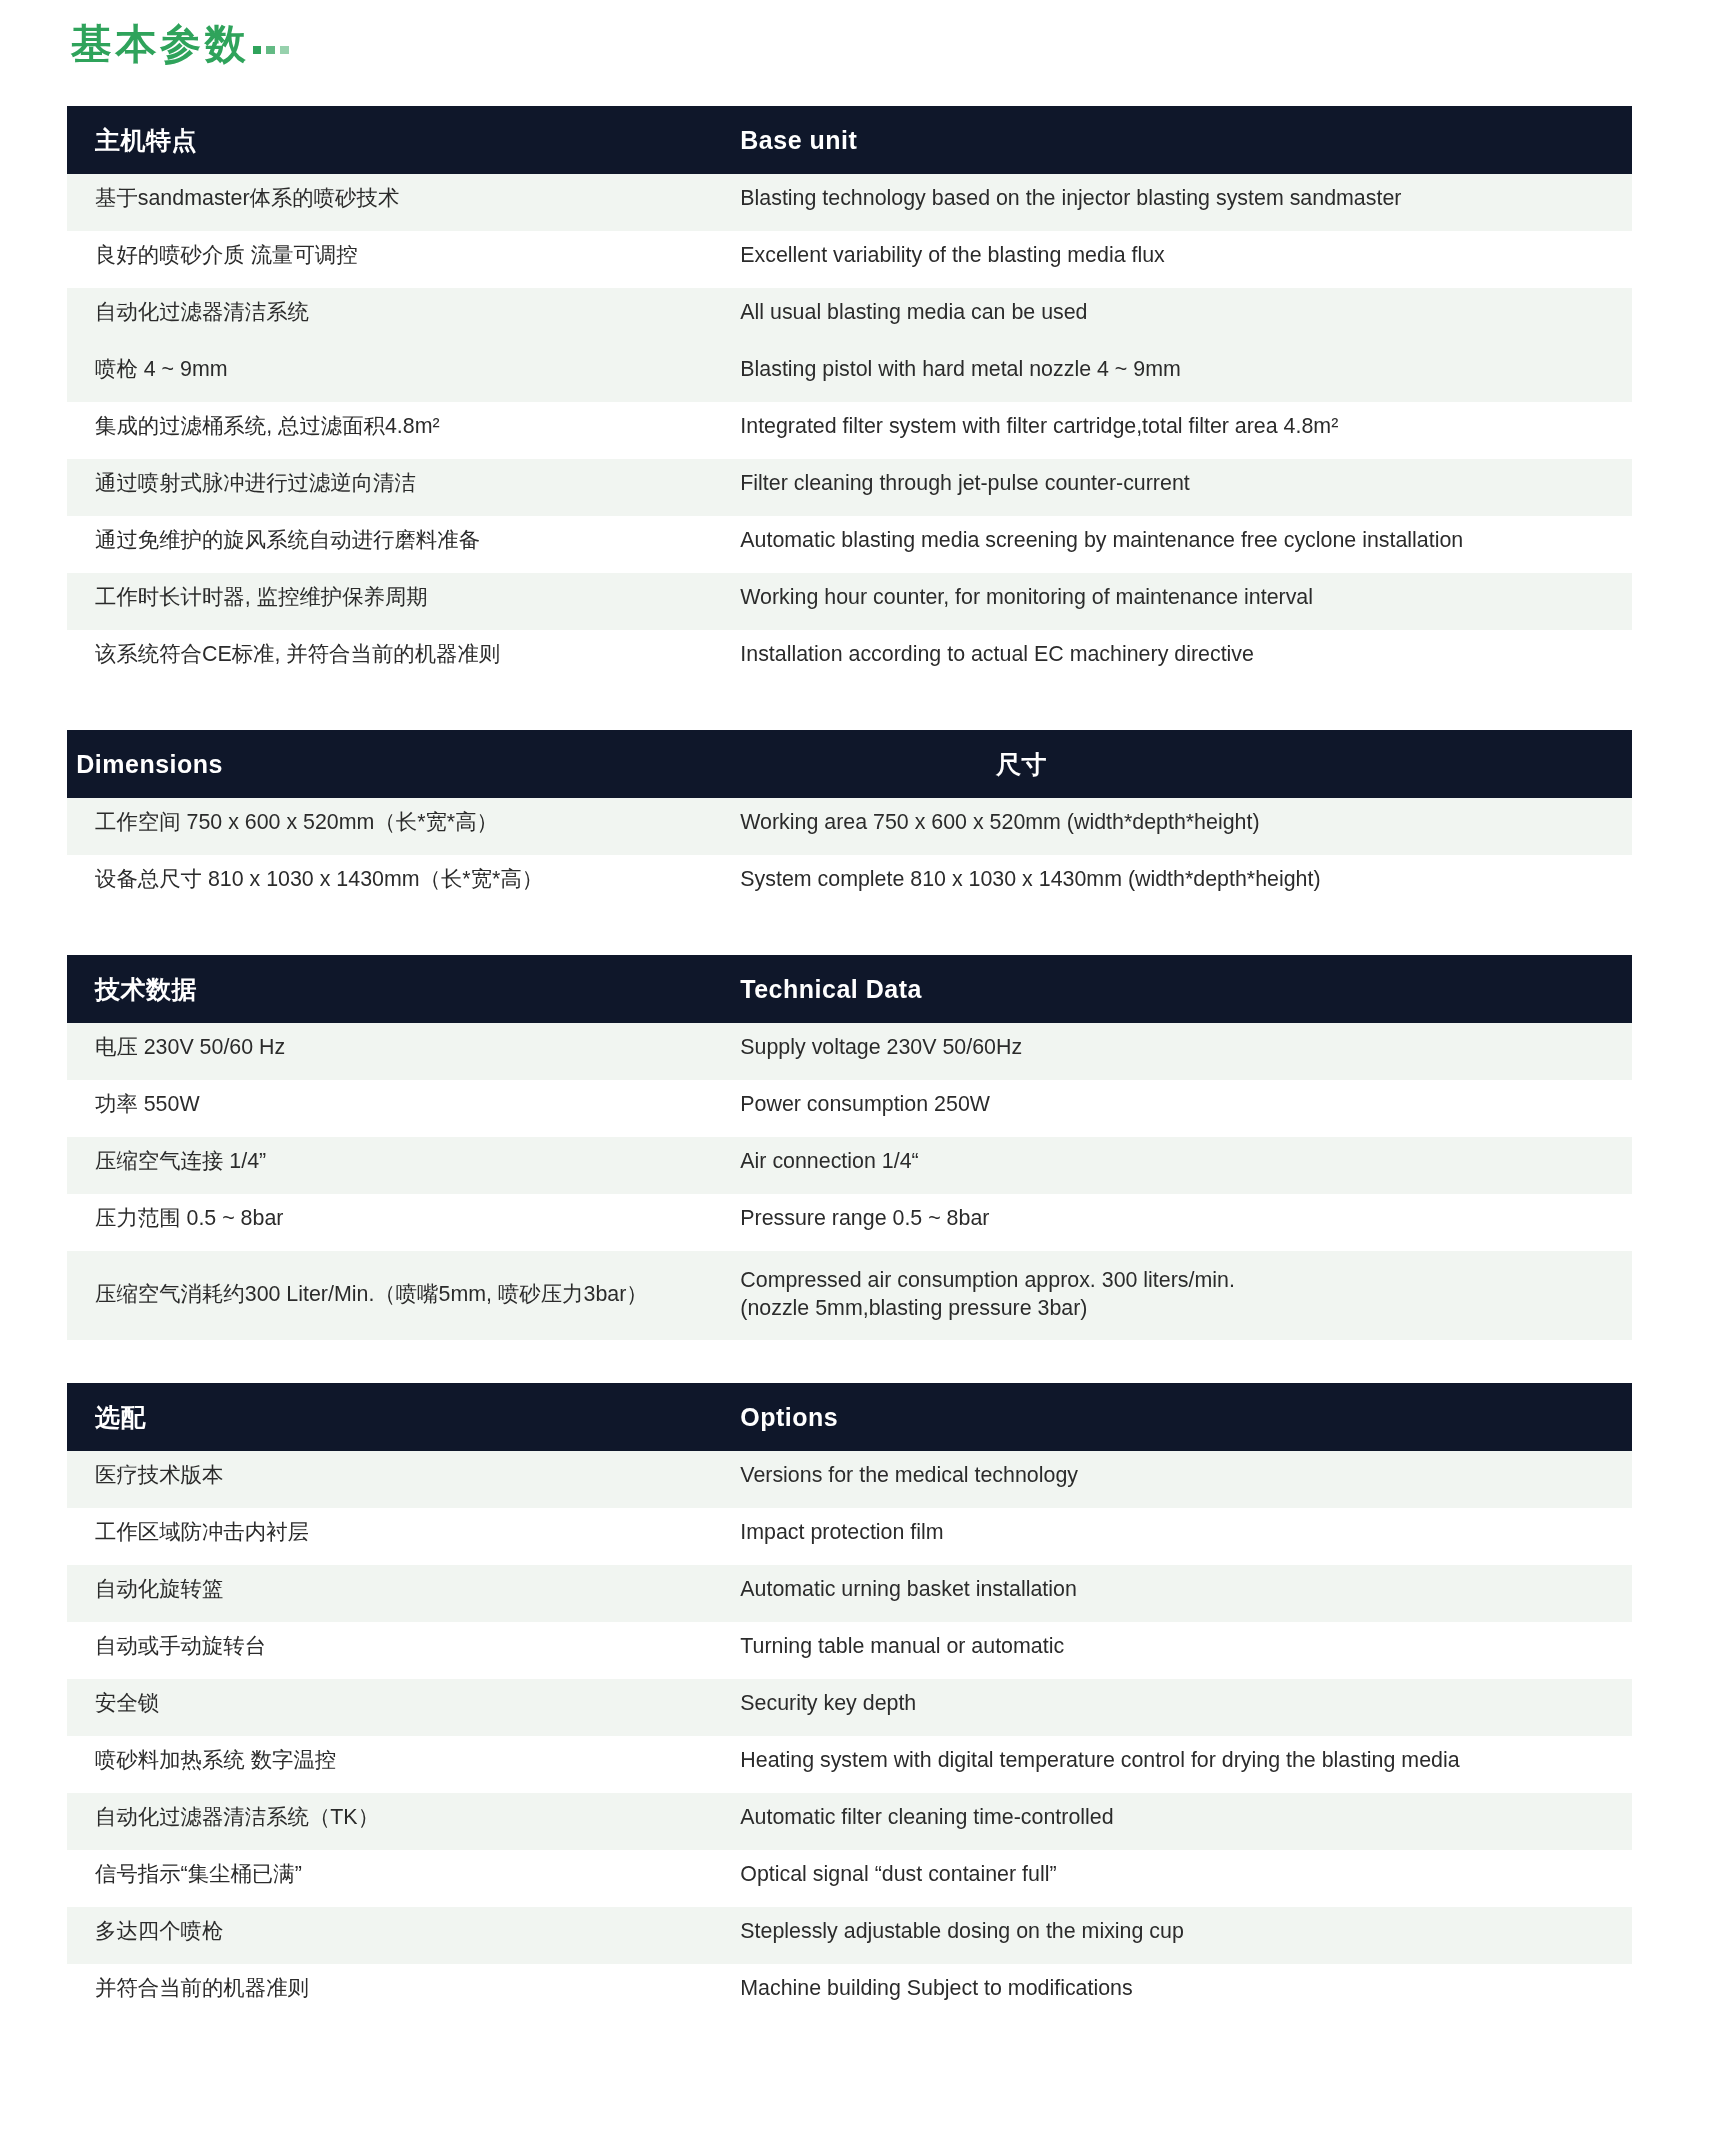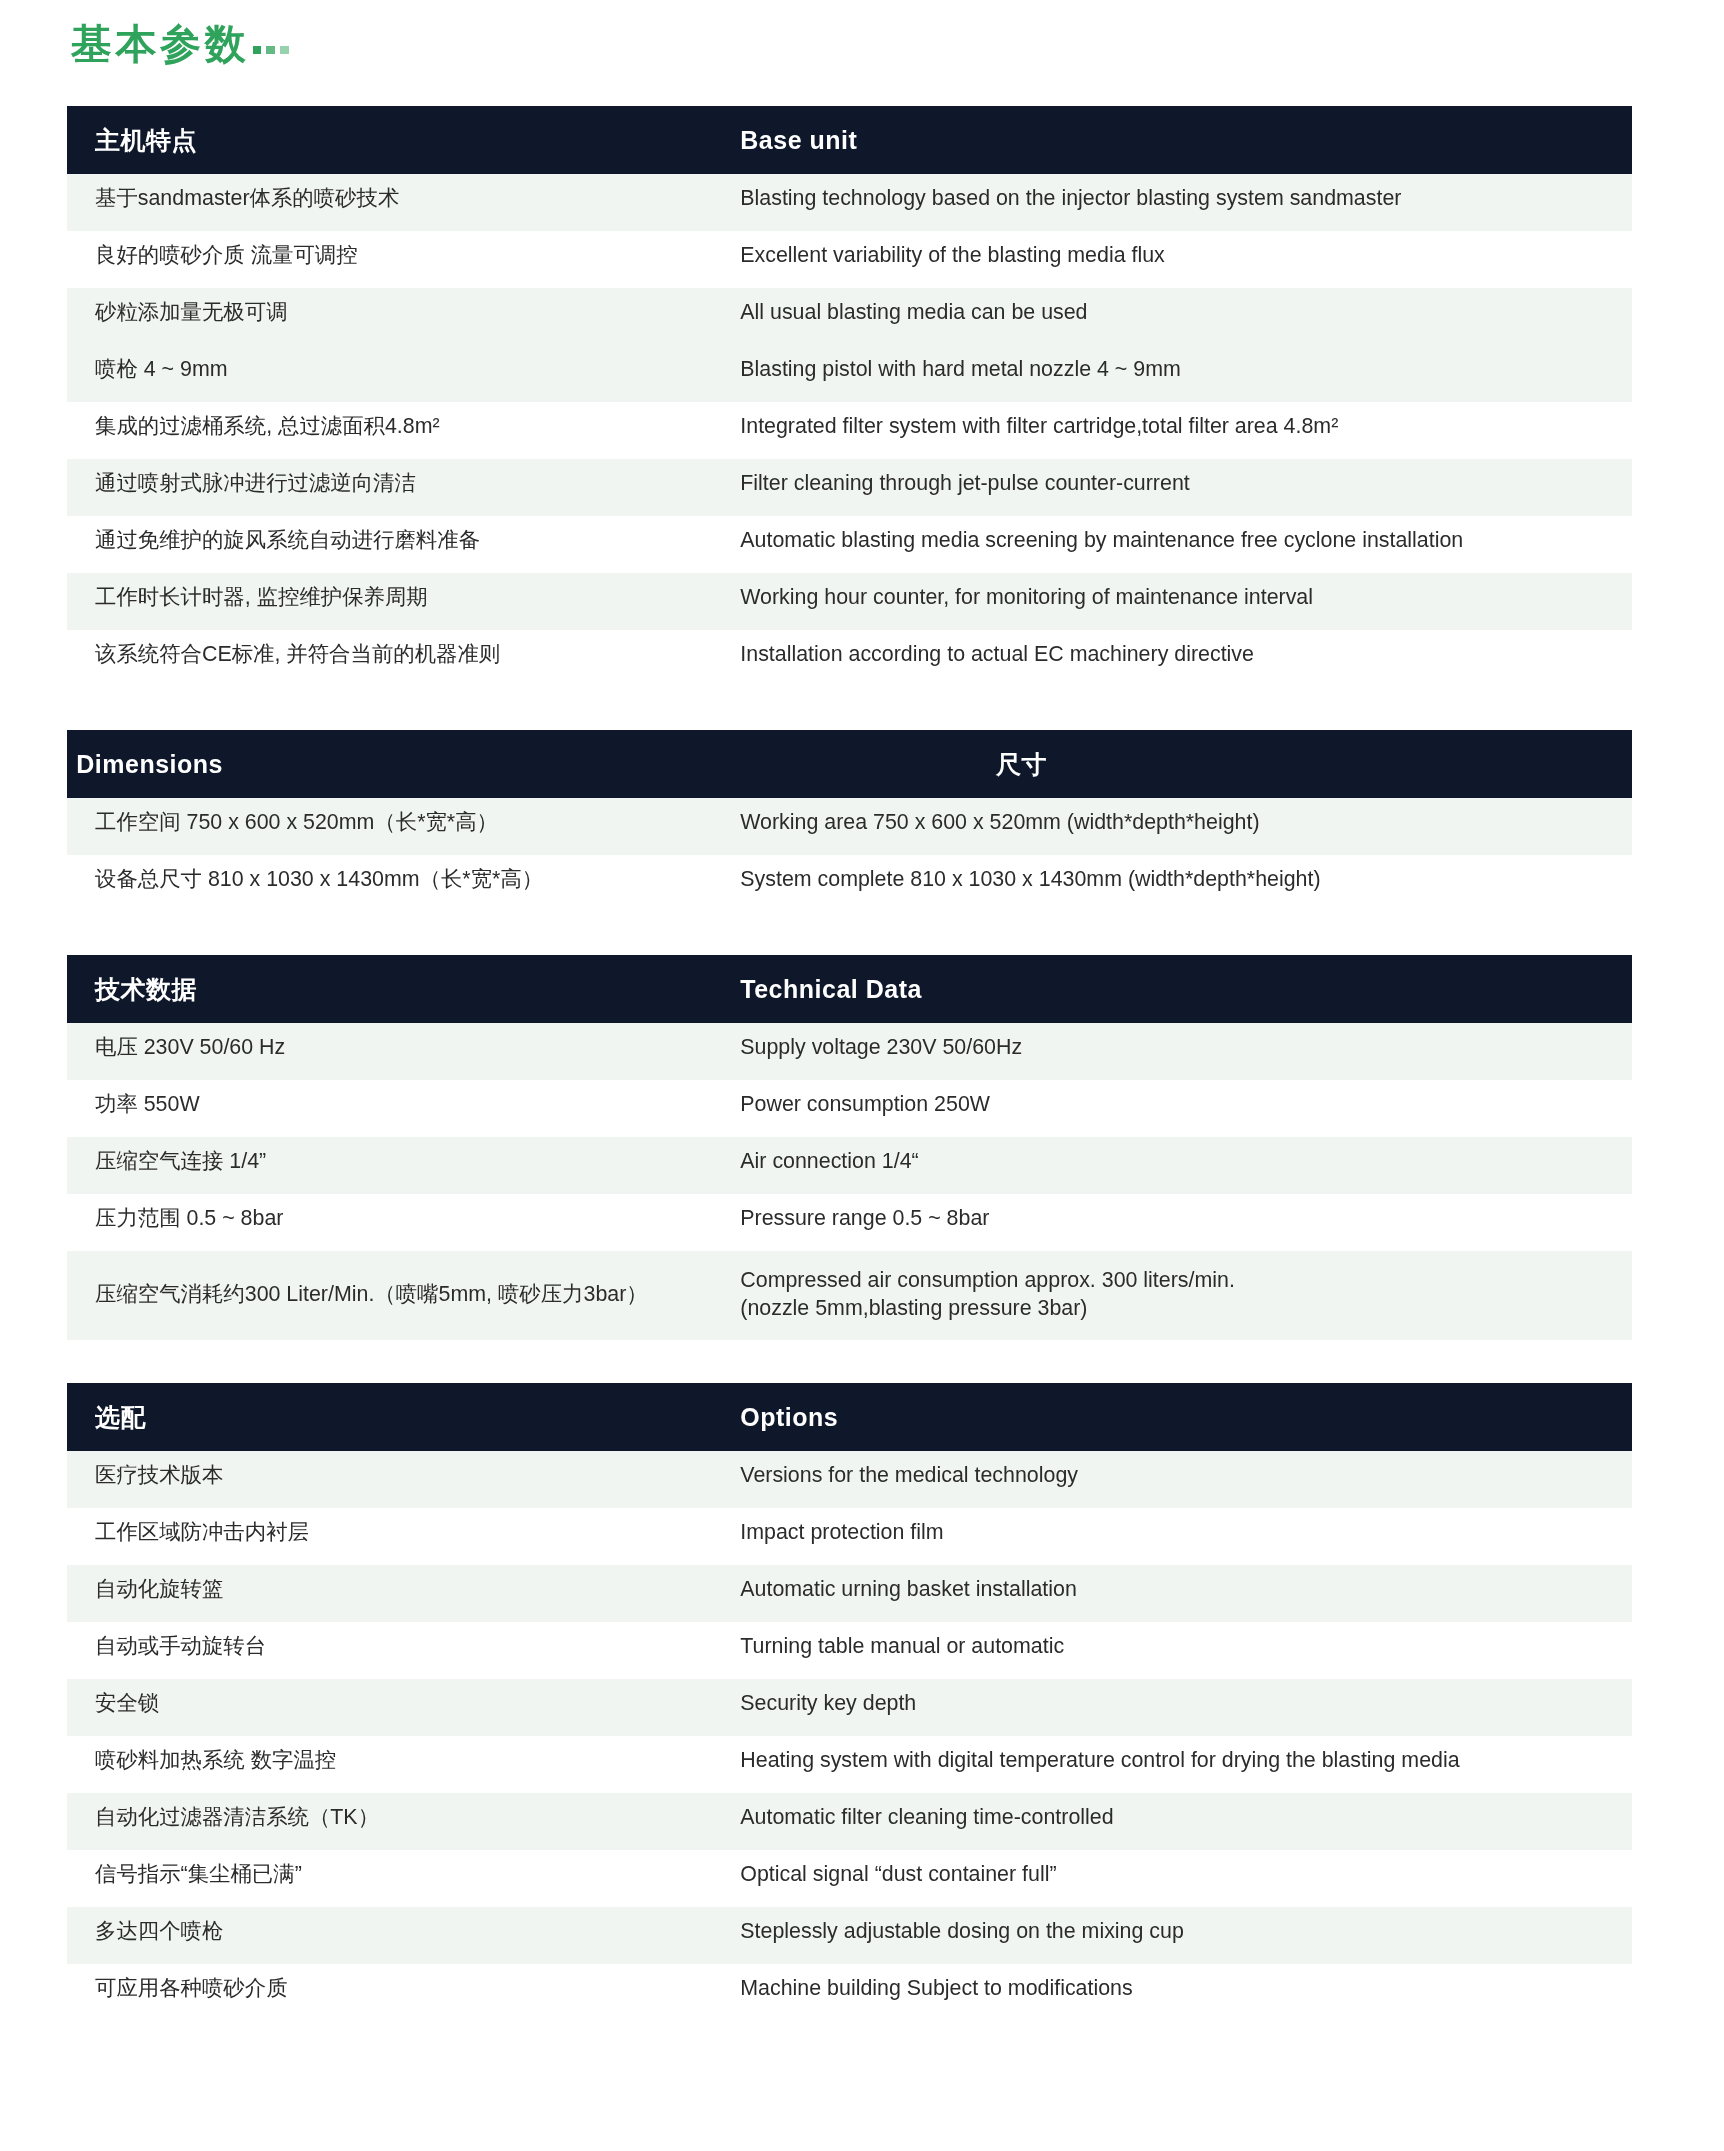--- a/index.html
+++ b/index.html
@@ -124,21 +124,21 @@
         </div>
         <div class="row alt">
           <div class="cell cell-cn">基于sandmaster体系的喷砂技术</div>
           <div class="cell cell-en">Blasting technology based on the injector blasting system sandmaster</div>
         </div>
         <div class="row">
           <div class="cell cell-cn">良好的喷砂介质 流量可调控</div>
           <div class="cell cell-en">Excellent variability of the blasting media flux</div>
         </div>
         <div class="row alt">
-          <div class="cell cell-cn">砂粒添加量无极可调</div>
+          <div class="cell cell-cn">自动化过滤器清洁系统</div>
           <div class="cell cell-en">All usual blasting media can be used</div>
         </div>
         <div class="row alt">
           <div class="cell cell-cn">喷枪 4 ~ 9mm</div>
           <div class="cell cell-en">Blasting pistol with hard metal nozzle  4 ~ 9mm</div>
         </div>
         <div class="row">
           <div class="cell cell-cn">集成的过滤桶系统, 总过滤面积4.8m²</div>
           <div class="cell cell-en">Integrated filter system with filter cartridge,total filter area 4.8m²</div>
         </div>
@@ -234,20 +234,20 @@
         </div>
         <div class="row">
           <div class="cell cell-cn">信号指示“集尘桶已满”</div>
           <div class="cell cell-en">Optical signal “dust container full”</div>
         </div>
         <div class="row alt">
           <div class="cell cell-cn">多达四个喷枪</div>
           <div class="cell cell-en">Steplessly adjustable dosing on the mixing cup</div>
         </div>
         <div class="row">
-          <div class="cell cell-cn">可应用各种喷砂介质</div>
+          <div class="cell cell-cn">并符合当前的机器准则</div>
           <div class="cell cell-en">Machine building Subject to modifications</div>
         </div>
       </div>
     </div>
 
 </div>
 
 
 </body></html>

